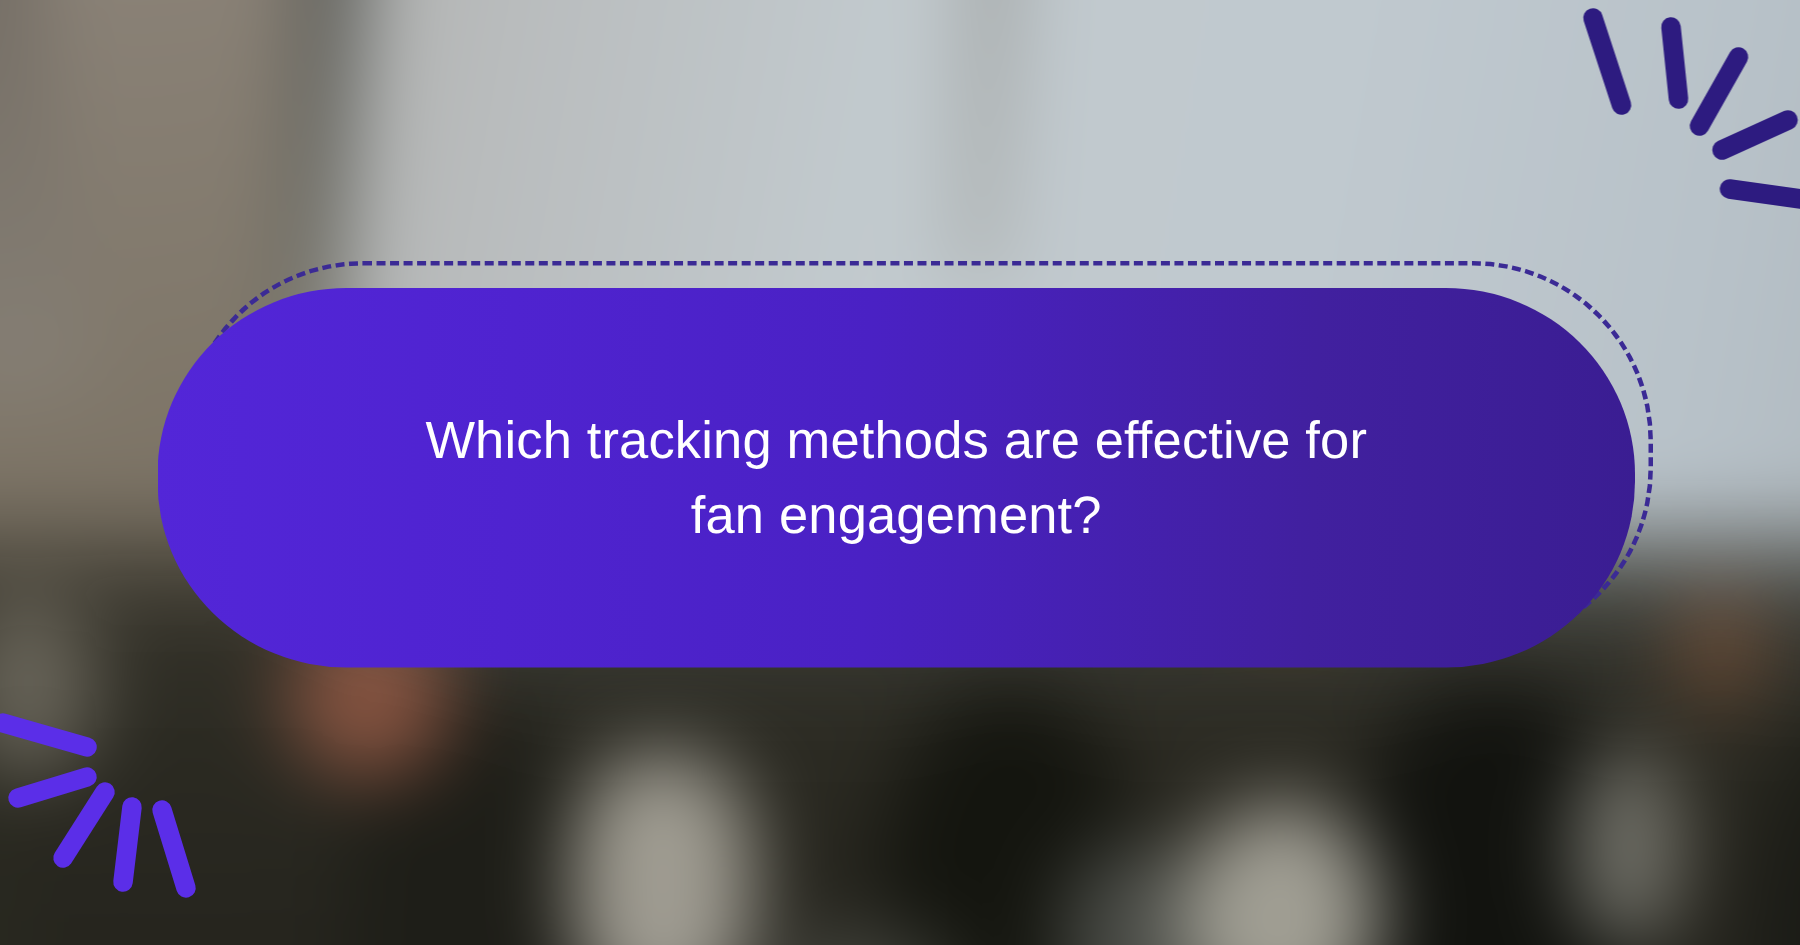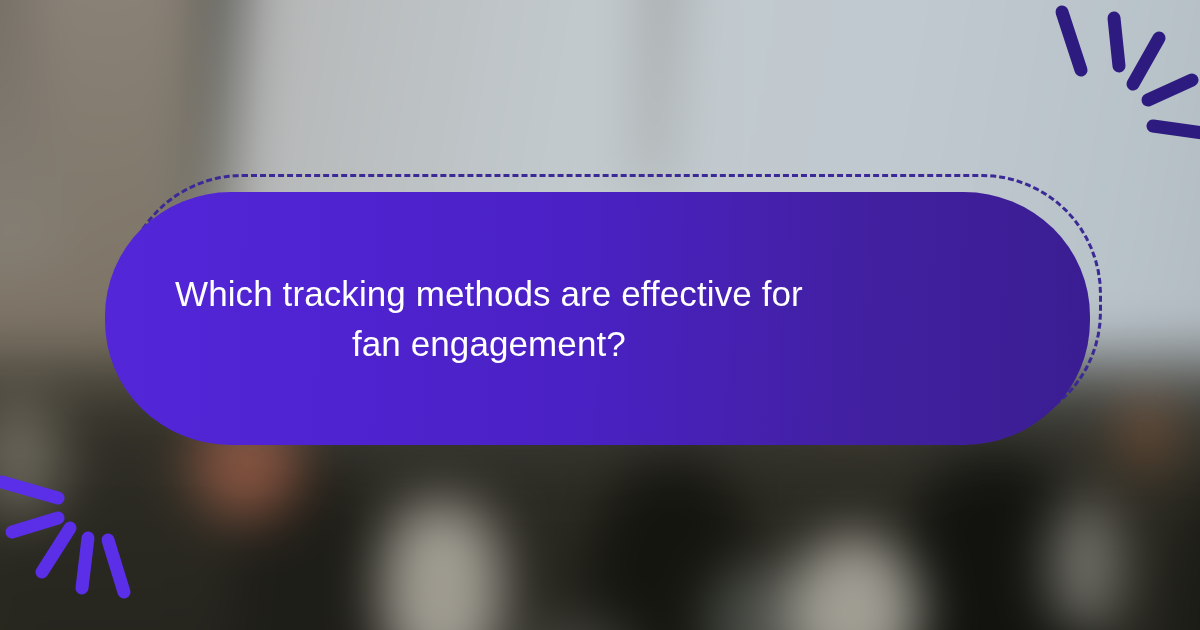--- a/index.html
+++ b/index.html
@@ -126,21 +126,21 @@
   .card {
     position: absolute;
     left: 105px;
     top: 192px;
     width: 985px;
     height: 253px;
     border-radius: 126px / 124px;
     background: linear-gradient(92deg, #5326d8 0%, #4f23d0 24%, #4a21c4 48%, #41209f 78%, #3a1d92 100%);
     display: flex;
     align-items: center;
-    justify-content: flex-start;
+    justify-content: center;
     box-sizing: border-box;
     padding: 16px 70px;
   }
   .card-title {
     color: #ffffff;
     font-size: 35px;
     line-height: 1.42;
     font-weight: 400;
     text-align: center;
     letter-spacing: .1px;

